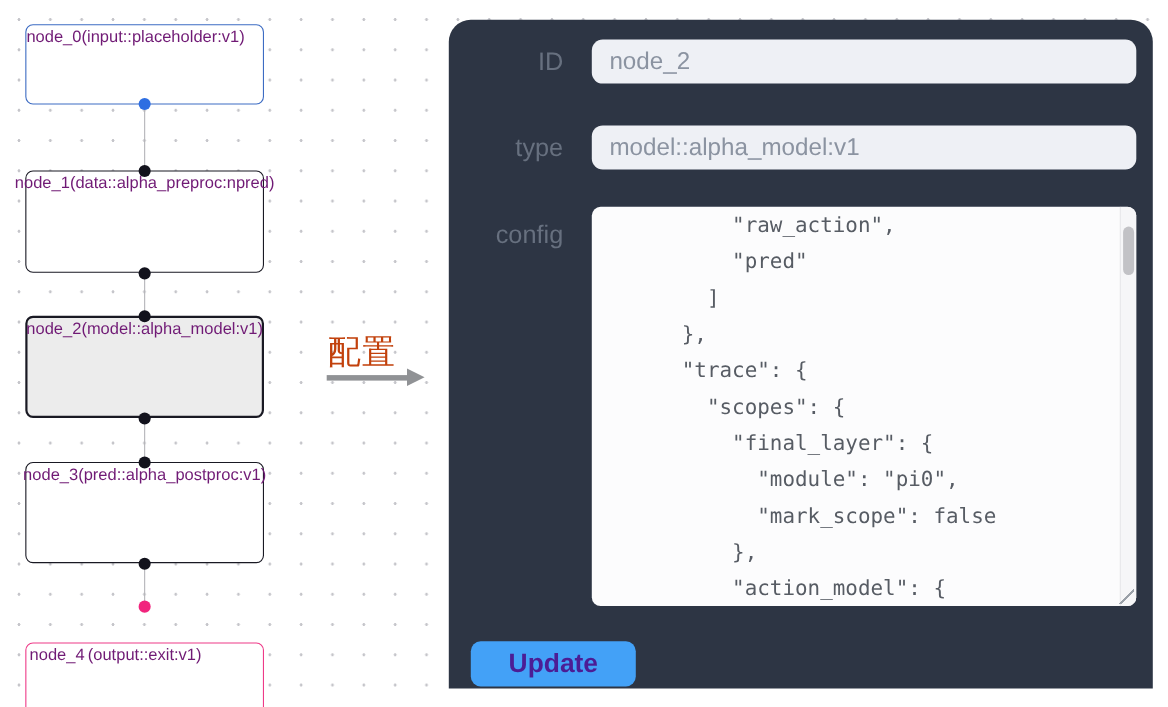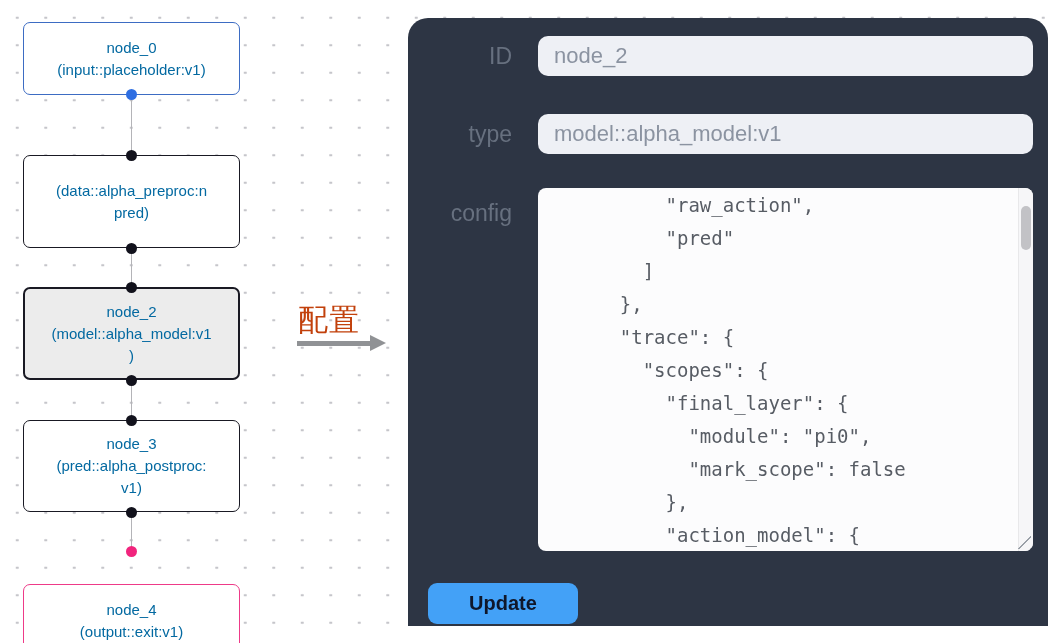--- a/index.html
+++ b/index.html
@@ -8,22 +8,22 @@
     font-family:"Liberation Sans", sans-serif;
     background-color:#ffffff;
     background-image:radial-gradient(circle, #c5c5ca 1.2px, rgba(255,255,255,0) 1.5px);
     background-size:28.5px 27.5px;
     background-position:3px 4px;
   }
   
   .node{
     position:absolute;left:23px;width:217px;box-sizing:border-box;
     background:#ffffff;border:1.5px solid #191923;border-radius:7px;
-    display:flex;flex-direction:column;justify-content:center;
-    text-align:center;font-size:15px;line-height:22px;color:#0369a1;
+    display:flex;flex-direction:row;justify-content:center;
+    text-align:center;font-size:15px;line-height:22px;color:#701a75;
     cursor:pointer;
   }
   .node-0{top:22px;height:73px;}
   .node-1{top:155px;height:93px;}
   .node-2{top:287px;height:93px;border-width:2px;}
   .node-3{top:420px;height:92px;text-align:center;}
   .node-4{top:584px;height:74px;}
   .node .ln{width:100%;}
   .edge{position:absolute;left:130.5px;width:1.8px;background:#b4b4b8;}
   .edge-0{top:94px;height:61px;}
@@ -61,39 +61,40 @@
     color:#575c64;white-space:pre;}
   .scroll-track{position:absolute;right:0;top:0;width:15px;height:363px;
     background:#f6f6f8;border-left:1px solid #e8e8ea;box-sizing:border-box;}
   .scroll-thumb{position:absolute;left:2px;top:18px;width:10px;height:44px;
     border-radius:5px;background:#c2c2c6;cursor:pointer;}
   .resize-grip{position:absolute;right:2px;bottom:2px;width:15px;height:15px;
     background:repeating-linear-gradient(135deg, transparent 0 3px, #9aa0a8 3px 4.6px, transparent 4.6px 8.5px);
     clip-path:polygon(100% 0, 100% 100%, 0 100%);cursor:nwse-resize;}
   .update-btn{position:absolute;left:20px;top:565px;width:150px;height:41px;
     background:#43a1f7;border:none;border-radius:9px;
-    color:#0f172a;font-size:20px;font-weight:600;font-family:"Liberation Sans", sans-serif;
+    color:#4c1d95;font-size:24px;font-weight:600;font-family:"Liberation Sans", sans-serif;
     cursor:pointer;}
 </style>
 </head>
 <body>
 
 <div>
 
   <div class="edge edge-0"></div>
   <div class="edge edge-1"></div>
   <div class="edge edge-2"></div>
   <div class="edge edge-3"></div>
 
   <div class="node node-0" style="border-color: rgb(61, 108, 195); background: rgb(255, 255, 255);">
     <div class="ln">node_0</div>
     <div class="ln">(input::placeholder:v1)</div>
     <div class="ln"></div>
   </div>
   <div class="node node-1" style="border-color: rgb(25, 25, 35); background: rgb(255, 255, 255);">
+    <div class="ln">node_1</div>
     <div class="ln">(data::alpha_preproc:n</div>
     <div class="ln">pred)</div>
   </div>
   <div class="node node-2" style="border-color: rgb(25, 25, 35); background: rgb(236, 236, 236);">
     <div class="ln">node_2</div>
     <div class="ln">(model::alpha_model:v1</div>
     <div class="ln">)</div>
   </div>
   <div class="node node-3" style="border-color: rgb(25, 25, 35); background: rgb(255, 255, 255);">
     <div class="ln">node_3</div>

